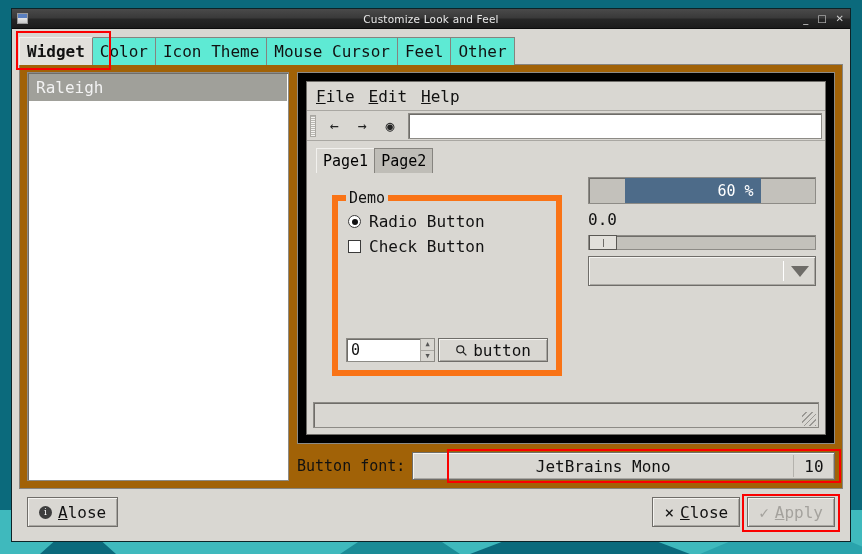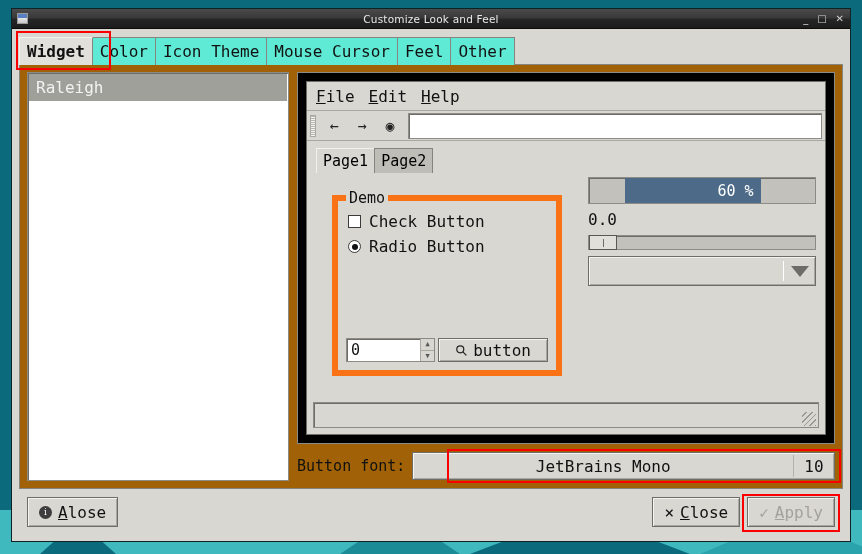--- a/index.html
+++ b/index.html
@@ -238,29 +238,29 @@
               <div class="itab">Page2</div>
             </div>
 
             <div id="panelbody">
 
               <div id="leftcol">
                 <fieldset class="group">
                   <legend>Demo</legend>
 
                   <div class="ckrow">
-                    <span class="check"></span>
-                    <span>Check Button</span>
-                  </div>
-
-                  <div class="ckrow">
                     <span class="radio">
                         <i></i>
                       </span>
                     <span>Radio Button</span>
+                  </div>
+
+                  <div class="ckrow">
+                    <span class="check"></span>
+                    <span>Check Button</span>
                   </div>
 
                   <div class="inputrow">
                     <div class="spin">
                       <div class="val">0</div>
                       <div class="arrows">
                         <span>▲</span>
                         <span>▼</span>
                       </div>
                     </div>

